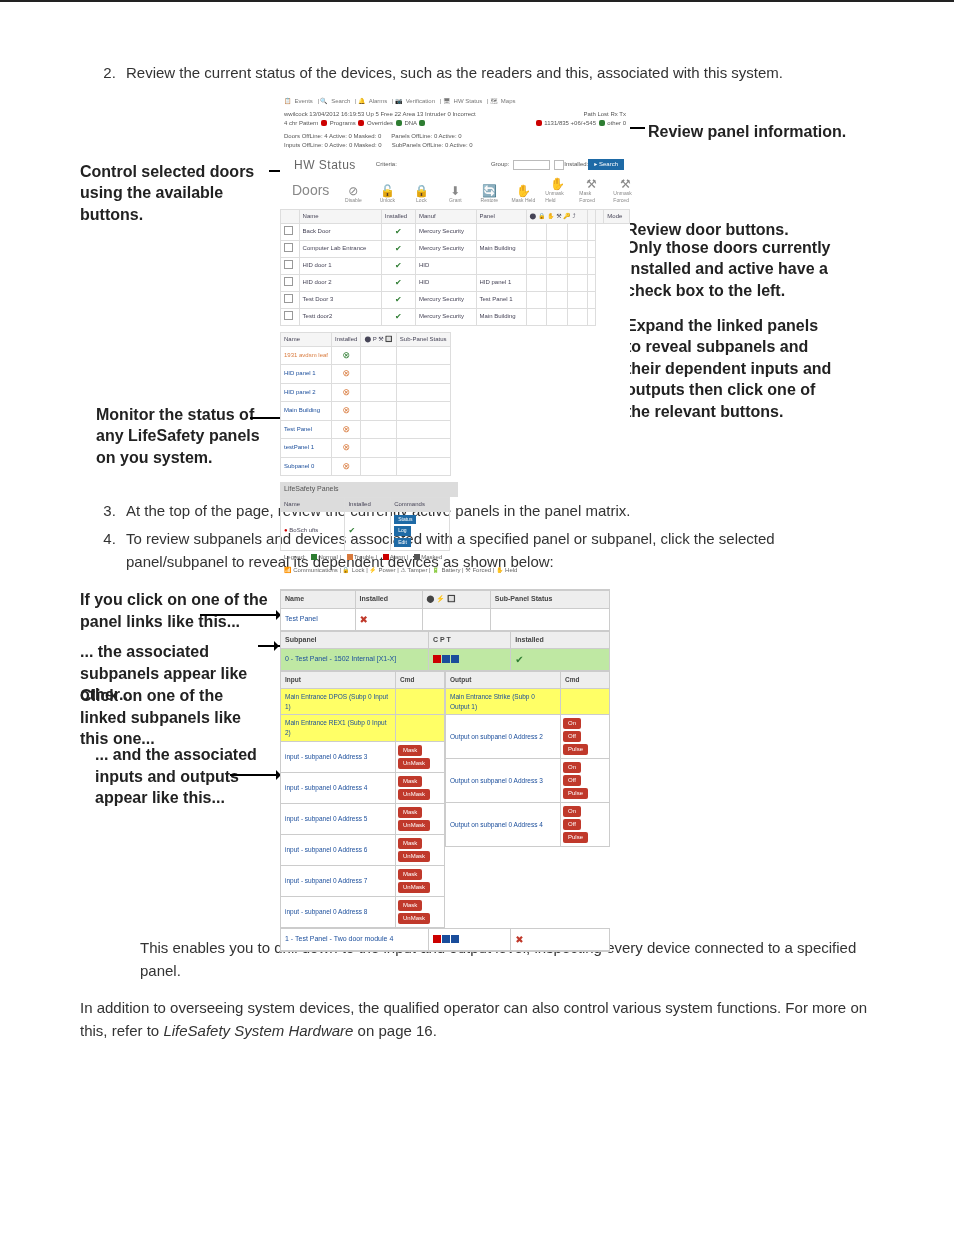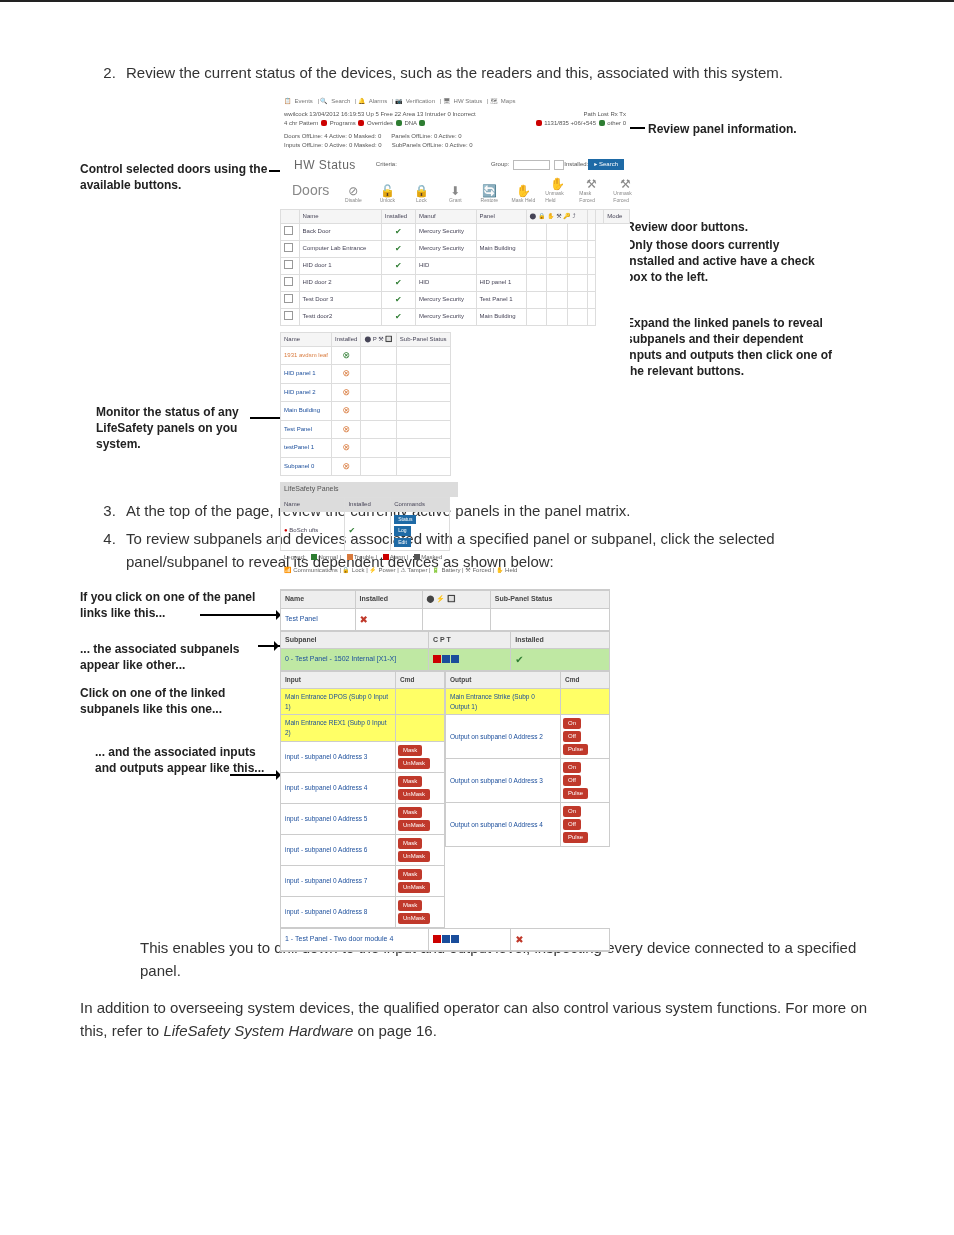--- a/index.html
+++ b/index.html
@@ -31,21 +31,21 @@
     padding-left: 6px;
   }
   .figure-wrap {
     position: relative;
     margin: 10px 0 20px 0;
     height: 385px;
   }
   .callout {
     position: absolute;
     font-weight: bold;
-    font-size: 12px;
+    font-size: 16px;
     line-height: 1.35;
     color: #222;
   }
   .callout.right { text-align: left; }
   .arrow {
     position: absolute;
     height: 2px;
     background: #000;
   }
   .arrow::before {

